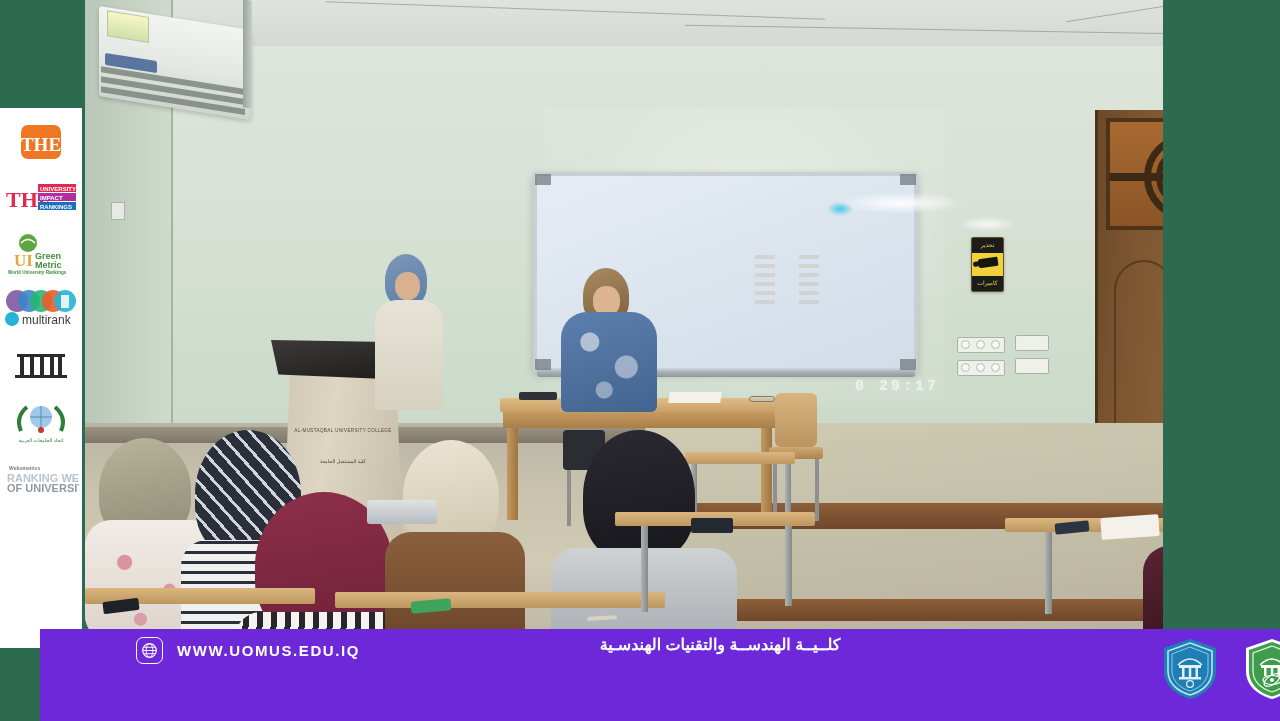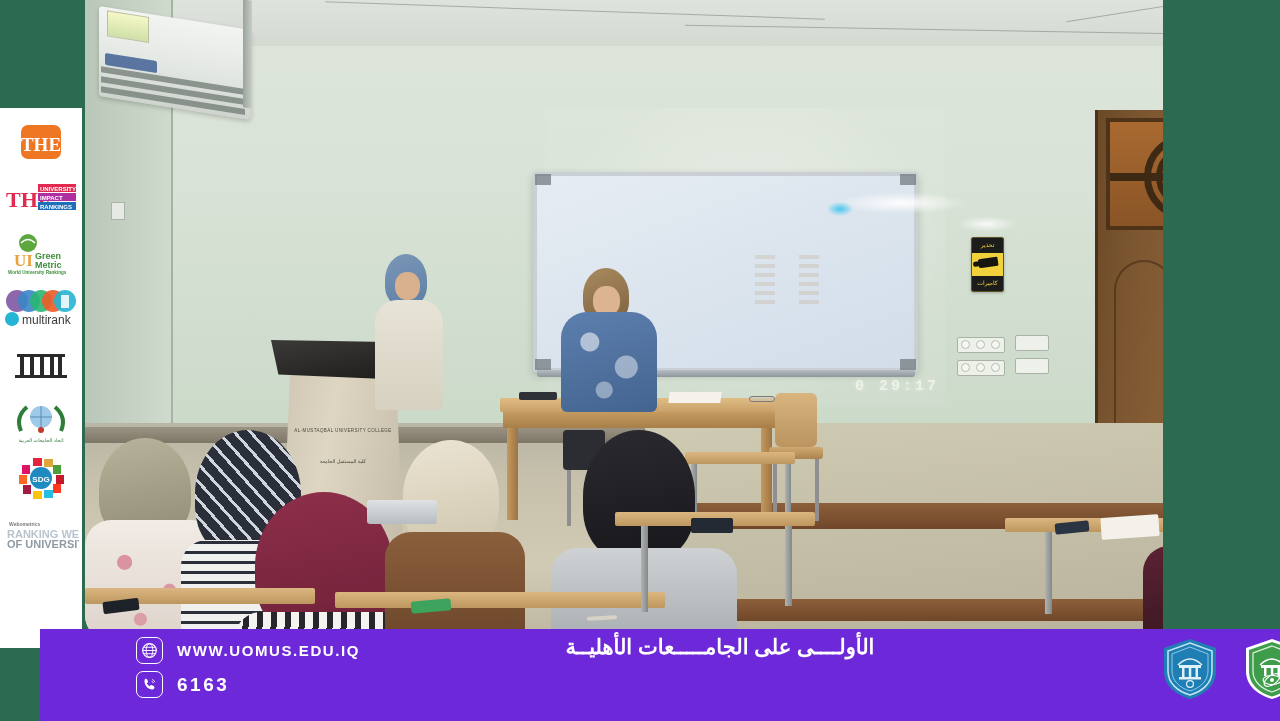--- a/index.html
+++ b/index.html
@@ -288,38 +288,20 @@
       <svg width="64" height="46" viewBox="0 0 64 46">
         <path d="M12 32 Q6 18 18 8" stroke="#2f7d3a" stroke-width="4" fill="none"></path>
         <path d="M52 32 Q58 18 46 8" stroke="#2f7d3a" stroke-width="4" fill="none"></path>
         <circle cx="32" cy="18" r="11" fill="#9ec9e8"></circle>
         <path d="M21 18h22M32 7v22" stroke="#4a7fa5" stroke-width=".8"></path>
         <circle cx="32" cy="31" r="3" fill="#c0392b"></circle>
         <text x="32" y="43" text-anchor="middle" font-family="Liberation Sans, sans-serif" font-size="5" fill="#2f7d3a">اتحاد الجامعات العربية</text>
       </svg>
     </div>
 
-    <div class="rail-logo">
-      <svg width="56" height="46" viewBox="0 0 56 46">
-        <g>
-          <rect x="20" y="3" width="9" height="8" fill="#e5243b"></rect>
-          <rect x="31" y="4" width="9" height="8" fill="#dda63a"></rect>
-          <rect x="40" y="10" width="8" height="9" fill="#4c9f38"></rect>
-          <rect x="43" y="20" width="8" height="9" fill="#c5192d"></rect>
-          <rect x="40" y="29" width="8" height="9" fill="#ff3a21"></rect>
-          <rect x="31" y="35" width="9" height="8" fill="#26bde2"></rect>
-          <rect x="20" y="36" width="9" height="8" fill="#fcc30b"></rect>
-          <rect x="10" y="30" width="8" height="9" fill="#a21942"></rect>
-          <rect x="6" y="20" width="8" height="9" fill="#fd6925"></rect>
-          <rect x="9" y="10" width="8" height="9" fill="#dd1367"></rect>
-        </g>
-        <circle cx="28" cy="23" r="11" fill="#1f8ac0"></circle>
-        <text x="28" y="27" text-anchor="middle" font-family="Liberation Sans, sans-serif" font-size="8" font-weight="700" fill="#fff">SDG</text>
-      </svg>
-    </div>
 
 
     <div class="rail-logo">
       <svg width="76" height="34" viewBox="0 0 76 34">
         <text x="6" y="9" font-family="Liberation Sans, sans-serif" font-size="5" font-weight="700" fill="#7a7a7a">Webometrics</text>
         <text x="4" y="21" font-family="Liberation Sans, sans-serif" font-size="11" font-weight="700" fill="#b9c4cd">RANKING WEB</text>
         <text x="4" y="31" font-family="Liberation Sans, sans-serif" font-size="11" font-weight="700" fill="#8f9aa3">OF UNIVERSITIES</text>
       </svg>
     </div>
   </div>
@@ -501,33 +483,24 @@
       <div class="f-row">
         <span class="f-ico">
           <svg width="17" height="17" viewBox="0 0 20 20">
             <circle cx="10" cy="10" r="8" fill="none" stroke="#fff" stroke-width="1.4"></circle>
             <ellipse cx="10" cy="10" rx="4" ry="8" fill="none" stroke="#fff" stroke-width="1.1"></ellipse>
             <path d="M2 10h16M3.2 6.2h13.6M3.2 13.8h13.6" stroke="#fff" stroke-width="1.1"></path>
           </svg>
         </span>
         <span class="f-txt">WWW.UOMUS.EDU.IQ</span>
       </div>
-      <div class="f-row">
-        <span class="f-ico">
-          <svg width="17" height="17" viewBox="0 0 20 20">
-            <path d="M5.5 3.2c1 0 1.6.4 2 1.5l.6 1.6c.25.7.1 1.2-.45 1.6l-.8.6c.7 1.6 2 2.9 3.6 3.6l.6-.8c.4-.55.9-.7 1.6-.45l1.6.6c1.1.4 1.5 1 1.5 2 0 1.7-1.3 2.6-2.9 2.3C8 15 5 12 4.2 7.5 3.9 5.2 4.4 3.2 5.5 3.2z" fill="#fff"></path>
-            <path d="M13.5 4.2a4.6 4.6 0 0 1 2.6 2.6M13 6.4a2.4 2.4 0 0 1 1.4 1.4" stroke="#fff" stroke-width="1" fill="none" stroke-linecap="round"></path>
-          </svg>
-        </span>
-        <span class="f-txt" style="font-size:19px;letter-spacing:2.5px;">6163</span>
-      </div>
     </div>
 
     <div class="f-center">
-      <div class="f-ar1">الأولــــى على الجامـــــعات الأهليــة</div>
+      <div class="f-ar2">كلــيــة الهندســة والتقنيات الهندسـية</div>
     </div>
 
     <div class="f-logos">
       <span class="shield">
         <svg width="68" height="68" viewBox="0 0 68 68">
           <path d="M34 4 L60 13 V36 C60 51 48 60 34 64 C20 60 8 51 8 36 V13 Z" fill="#1f7fb5"></path>
           <path d="M34 8 L56 16 V36 C56 48.5 46 56.5 34 60 C22 56.5 12 48.5 12 36 V16 Z" fill="none" stroke="#bfe2f2" stroke-width="1.6"></path>
           <path d="M34 12 L52 19 V36 C52 46 44 53 34 56 C24 53 16 46 16 36 V19 Z" fill="none" stroke="#8fcbe8" stroke-width="1"></path>
           <path d="M22 30 q12-12 24 0" fill="none" stroke="#dff0f9" stroke-width="1.6"></path>
           <rect x="23" y="30" width="22" height="3" fill="#dff0f9"></rect>

